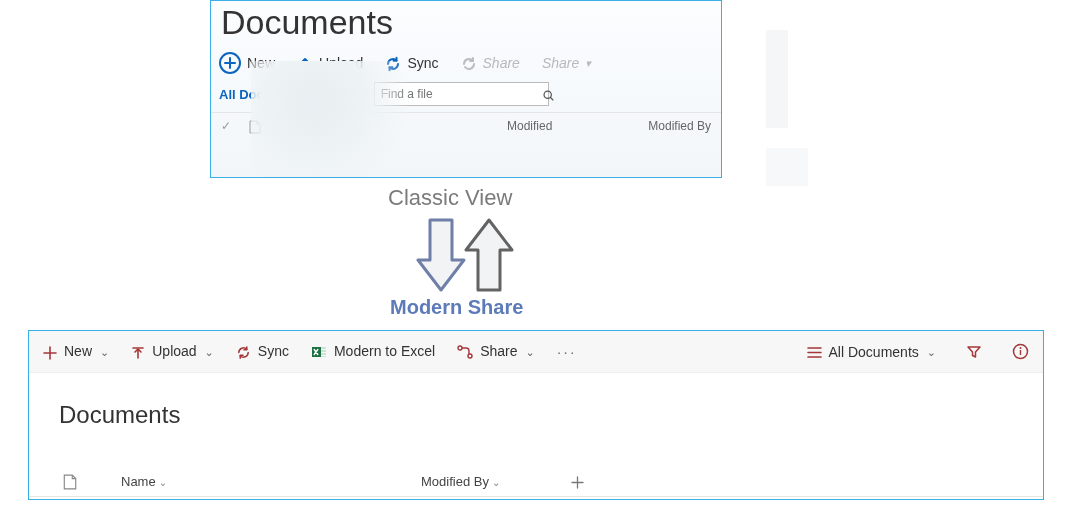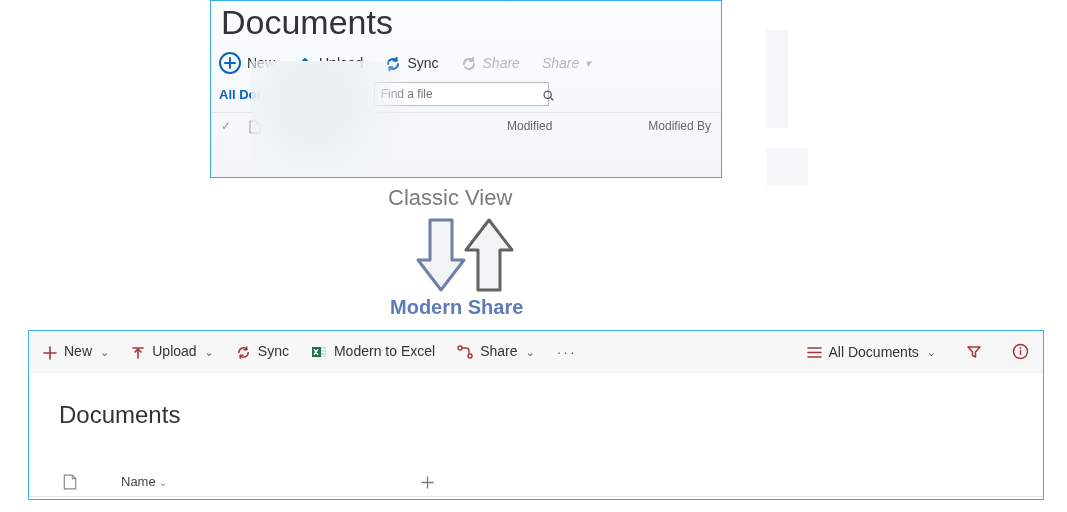--- a/index.html
+++ b/index.html
@@ -385,20 +385,23 @@
   <div class="modern-cols">
     <span class="mc-doc">
       <svg width="14" height="16" viewBox="0 0 12 14">
           <path d="M1 1h7l3 3v9H1z" fill="none" stroke="#888" stroke-width="1"></path>
           <path d="M8 1v3h3" fill="none" stroke="#888" stroke-width="1"></path>
         </svg>
     </span>
     <span class="mc-name">
       <span>Name</span><span class="chev2">⌄</span>
     </span>
+    <span class="mc-modby">
+      <span>Modified By</span><span class="chev2">⌄</span>
+    </span>
     <span class="mc-add">
       <svg width="13" height="13" viewBox="0 0 13 13">
           <path d="M6.5 1v11M1 6.5h11" stroke="#777" stroke-width="1.3" stroke-linecap="round"></path>
         </svg>
     </span>
   </div>
 
 </div>
 
 </body></html>

